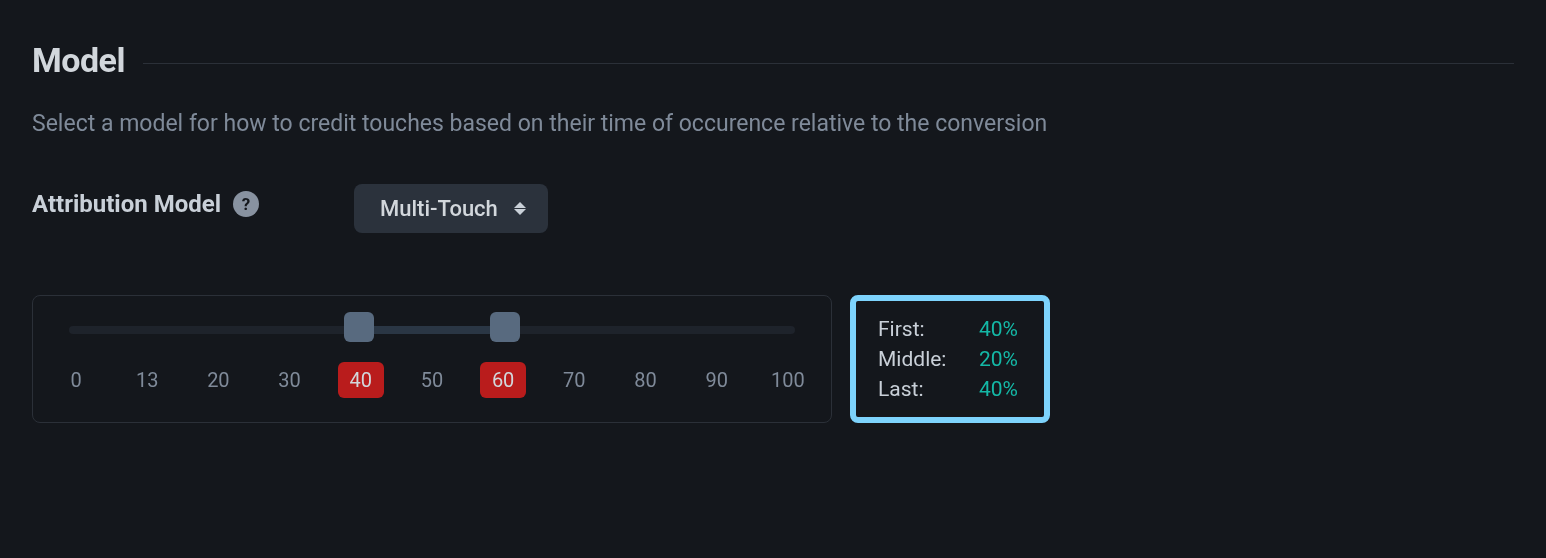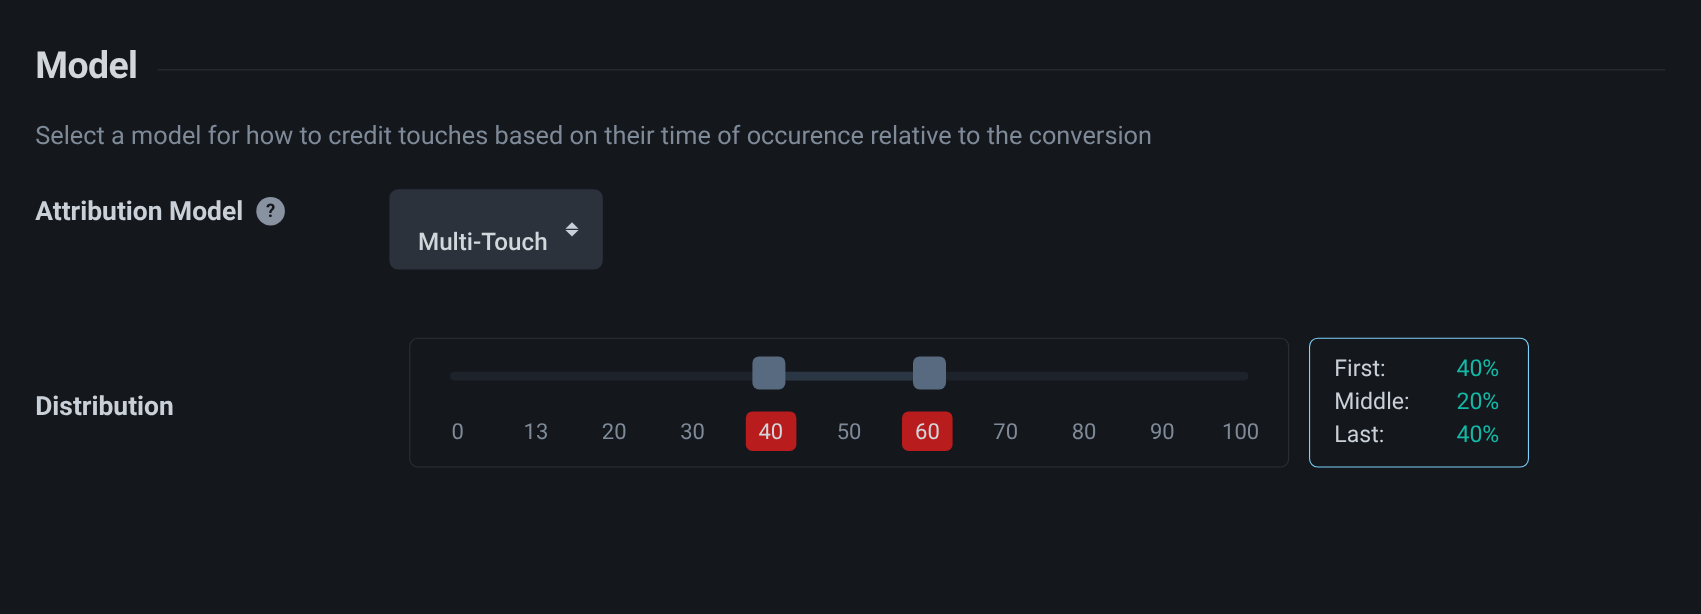--- a/index.html
+++ b/index.html
@@ -28,21 +28,21 @@
   }
   .section-rule {
     flex: 1;
     height: 1px;
     background: #2b3038;
     margin-top: 6px;
   }
   .section-desc {
     font-size: 23px;
     color: #7f8a99;
-    margin-bottom: 32px;
+    margin-bottom: 44px;
     line-height: 1.4;
   }
   .row {
     display: flex;
     align-items: flex-start;
   }
   .label-col {
     width: 322px;
     padding-top: 6px;
     display: flex;
@@ -76,21 +76,20 @@
     background: #2b323c;
     border-radius: 8px;
     padding: 12px 22px 12px 26px;
     cursor: pointer;
     gap: 16px;
   }
   .select-value {
     font-size: 22px;
     font-weight: 500;
     color: #d2d7dc;
-    margin-top: 24px;
   }
   .select-caret {
     display: flex;
     flex-direction: column;
     align-items: center;
     gap: 1px;
   }
   .caret-up, .caret-down {
     width: 0; height: 0;
     border-left: 6px solid transparent;
@@ -158,21 +157,21 @@
     width: 46px;
     text-align: center;
     padding: 6px 0;
     border-radius: 6px;
   }
   .tick.active {
     background: #b91c1c;
     color: #d2d7dc;
   }
   .legend-box {
-    border: 1px solid #7dd3fc;
+    border: 6px solid #7dd3fc;
     border-radius: 8px;
     padding: 16px 26px 16px 22px;
     display: flex;
     flex-direction: column;
     justify-content: center;
     gap: 6px;
     min-width: 200px;
   }
   .legend-row {
     display: flex;
@@ -206,23 +205,20 @@
         <span class="select-value">Multi-Touch</span>
         <span class="select-caret">
           <span class="caret-up"></span>
           <span class="caret-down"></span>
         </span>
       </div>
     </div>
   </div>
 
   <div class="row dist-row">
-    <div class="label-col">
-      <span class="label-text">Distribution</span>
-    </div>
 
     <div class="slider-box">
       <div class="slider-track-wrap">
         <div class="slider-rail"></div>
         <div class="slider-fill" id="slider-fill" style="left: 40%; width: 20%;"></div>
         <div class="slider-handle" id="handle-a" style="left: 40%;"></div>
         <div class="slider-handle" id="handle-b" style="left: 60%;"></div>
       </div>
       <div class="ticks" id="ticks">
           <span class="tick">0</span>

